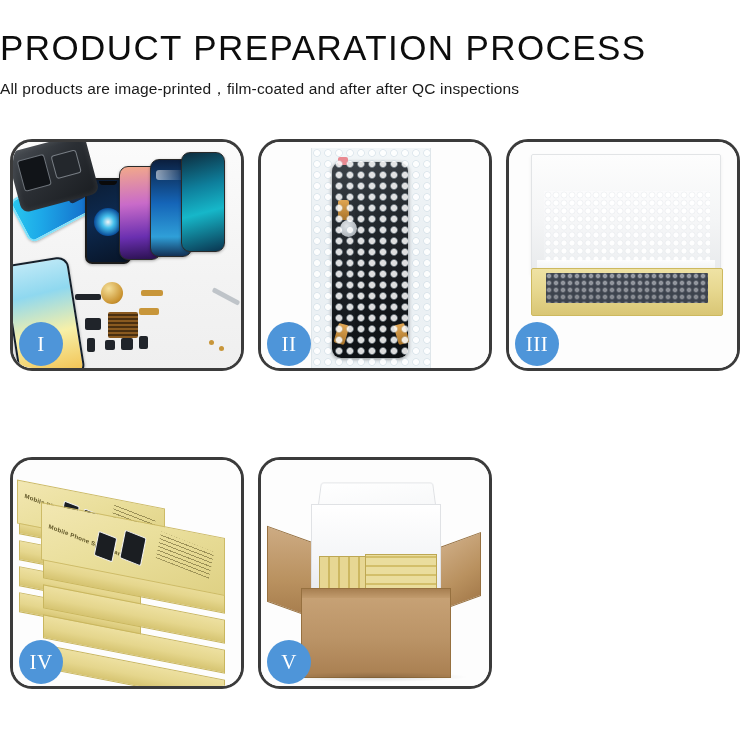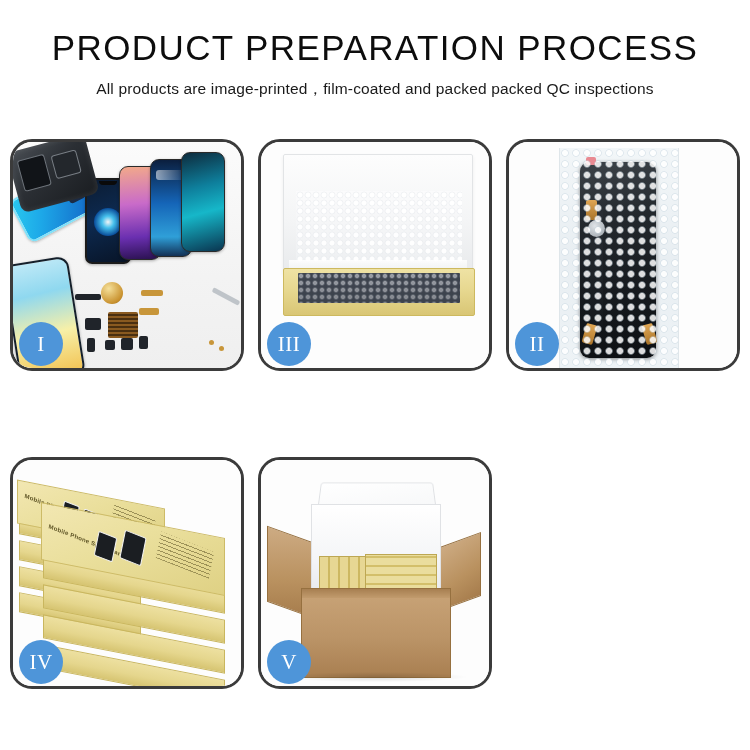--- a/index.html
+++ b/index.html
@@ -13,21 +13,20 @@
     height: 750px;
     overflow: hidden;
     font-family: "Liberation Sans", sans-serif;
     color: #111111;
     position: relative;
   }
 
   
   .header {
     width: 100%;
-    text-align: center;
     padding-top: 30px;
     box-sizing: border-box;
   }
   .page-title {
     font-family: "Liberation Sans", sans-serif;
     font-size: 35px;
     font-weight: 400;
     letter-spacing: 1.4px;
     color: #0d0d0d;
     line-height: 1.05;
@@ -365,21 +364,21 @@
   .stage-shadow {
     position:absolute; left:10%; bottom:4px; width:80%; height:10px;
     background: radial-gradient(ellipse at center, rgba(0,0,0,.14), rgba(0,0,0,0) 72%);
   }
 </style>
 </head>
 <body>
 
 <div class="header">
   <h1 class="page-title">PRODUCT PREPARATION PROCESS</h1>
-  <p class="page-subtitle">All products are image-printed，film-coated and packed packed QC inspections</p>
+  <p class="page-subtitle">All products are image-printed，film-coated and after after QC inspections</p>
 </div>
 
 <div class="grid">
 
   <div class="panel">
     <div class="panel-stage">
       <div class="p1-bg"></div>
 
       <div class="ph ph-back"></div>
       <div class="ph ph-glass"></div>
@@ -397,34 +396,20 @@
       <div class="chip" style="left:72px;top:176px;width:16px;height:12px;"></div>
       <div class="chip" style="left:74px;top:196px;width:8px;height:14px;"></div>
       <div class="chip" style="left:92px;top:198px;width:10px;height:10px;"></div>
       <div class="chip" style="left:108px;top:196px;width:12px;height:12px;"></div>
       <div class="chip" style="left:126px;top:194px;width:9px;height:13px;"></div>
       <div class="chip chip-gold" style="left:196px;top:198px;width:5px;height:5px;border-radius:50%;"></div>
       <div class="chip chip-gold" style="left:206px;top:204px;width:5px;height:5px;border-radius:50%;"></div>
       <div class="chip" style="left:198px;top:152px;width:30px;height:5px;transform:rotate(28deg);background:#bfc4c9;"></div>
 
       <div class="badge">I</div>
-    </div>
-  </div>
-
-  <div class="panel">
-    <div class="panel-stage">
-      <div class="p3-bg"></div>
-      <div class="box3-lid">
-        <div class="box3-foam" style="left:12px;top:36px;"></div>
-      </div>
-      <div class="box3-wrap"></div>
-      <div class="box3-tray">
-        <div class="box3-tray-inner"></div>
-      </div>
-      <div class="badge">III</div>
     </div>
   </div>
 
   <div class="panel">
     <div class="panel-stage">
       <div class="p2-bg"></div>
       <div class="bubble-pack">
         <div class="lcd"></div>
         <div class="flex-cable"></div>
         <div class="flex-dot"></div>
@@ -432,20 +417,34 @@
         <div class="gold-tab" style="left:24px;top:176px;transform:rotate(16deg);"></div>
         <div class="gold-tab" style="left:84px;top:176px;transform:rotate(-16deg);"></div>
         <div class="bubbles"></div>
       </div>
       <div class="badge">II</div>
     </div>
   </div>
 
   <div class="panel">
     <div class="panel-stage">
+      <div class="p3-bg"></div>
+      <div class="box3-lid">
+        <div class="box3-foam" style="left:12px;top:36px;"></div>
+      </div>
+      <div class="box3-wrap"></div>
+      <div class="box3-tray">
+        <div class="box3-tray-inner"></div>
+      </div>
+      <div class="badge">III</div>
+    </div>
+  </div>
+
+  <div class="panel">
+    <div class="panel-stage">
       <div class="p4-bg"></div>
 
       <div class="stack-box" style="left:6px;top:66px;width:120px;height:18px;transform:skewY(11deg);"></div>
       <div class="stack-box" style="left:6px;top:92px;width:120px;height:18px;transform:skewY(11deg);"></div>
       <div class="stack-box" style="left:6px;top:118px;width:120px;height:18px;transform:skewY(11deg);"></div>
       <div class="stack-box" style="left:6px;top:144px;width:120px;height:18px;transform:skewY(11deg);"></div>
 
       <div class="lid-top" style="left:4px;top:34px;width:146px;height:42px;transform:skewY(11deg);">
         <div class="lid-label" style="left:6px;top:18px;transform:rotate(11deg);">Mobile Phone Spare Parts</div>
         <div class="lid-phone" style="left:44px;top:12px;width:14px;height:19px;transform:rotate(11deg);"></div>

